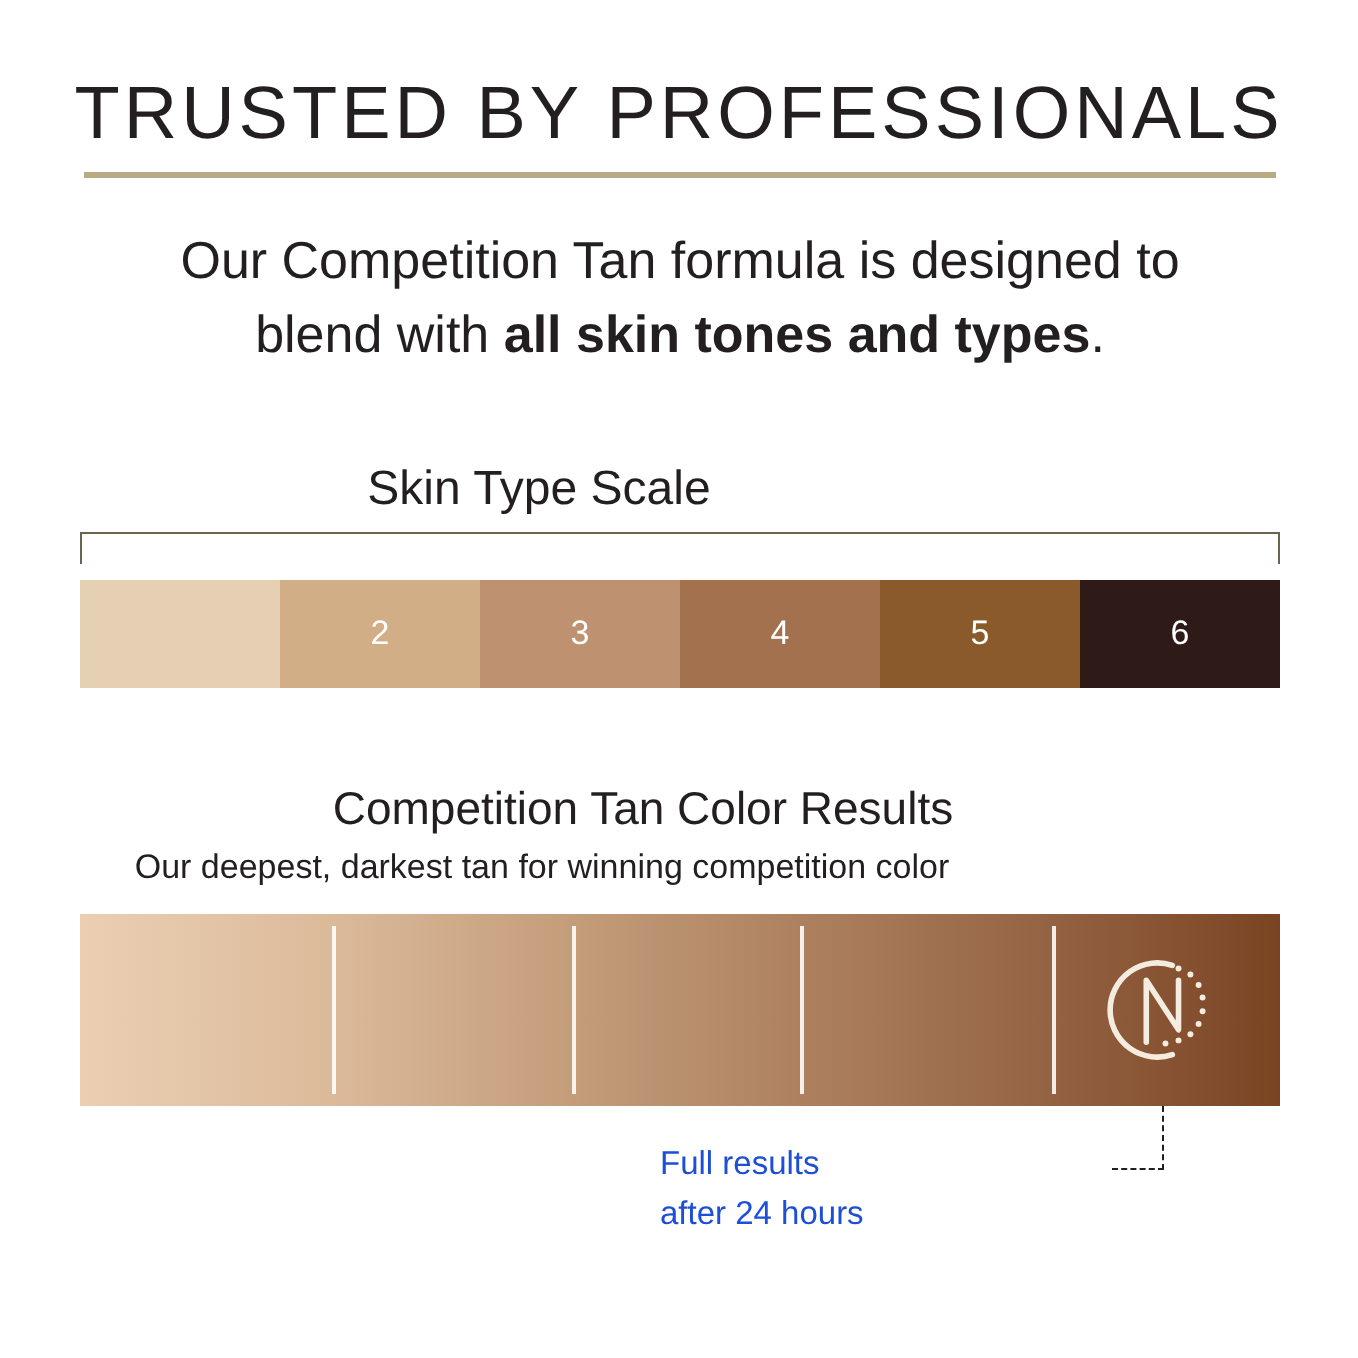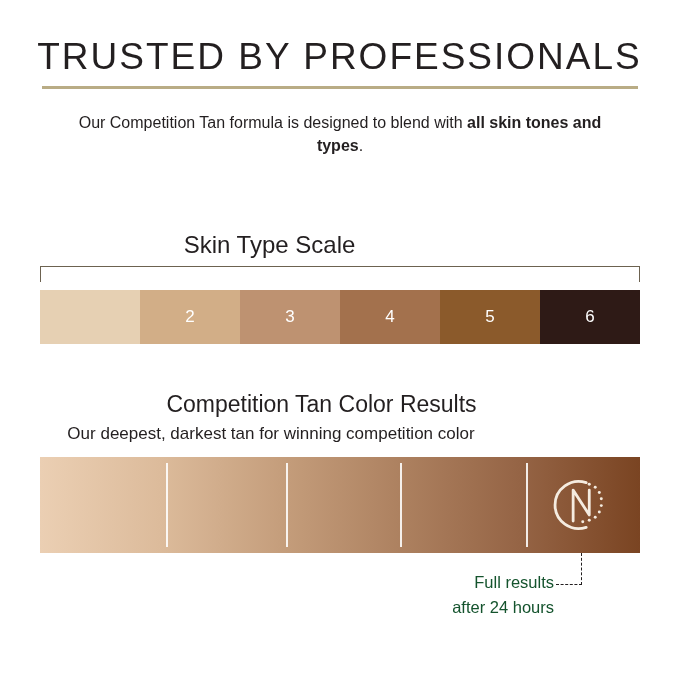--- a/index.html
+++ b/index.html
@@ -44,21 +44,21 @@
     height: 3px;
     background: linear-gradient(to right, #5d5a4e 0%, #8a8166 18%, #b9ac85 52%, #d8c99c 78%, #c4b68d 100%);
   }
 
   .subtitle {
     position: absolute;
     top: 112px;
     left: 55px;
     width: 570px;
     text-align: center;
-    font-size: 16px;
+    font-size: 26px;
     font-weight: 400;
     line-height: 1.42;
     color: #231f20;
   }
   .subtitle b {
     font-weight: 700;
   }
 
   
   .scale-heading {
@@ -164,24 +164,24 @@
     height: 32px;
     border-right: 1.5px dashed #231f20;
     border-bottom: 1.5px dashed #231f20;
     box-sizing: border-box;
   }
   .annot-text {
     position: absolute;
     top: 570px;
     left: 330px;
     width: 224px;
-    text-align: right;
+    text-align: left;
     font-size: 16.5px;
     line-height: 1.5;
-    color: #14532d;
+    color: #1d4ed8;
   }
   .annot-line { display: block; }
 </style>
 </head>
 <body>
 
 <div class="page">
 
   <div class="title">TRUSTED BY PROFESSIONALS</div>
   <div class="title-rule" style="background: rgb(185, 172, 133);"></div>

